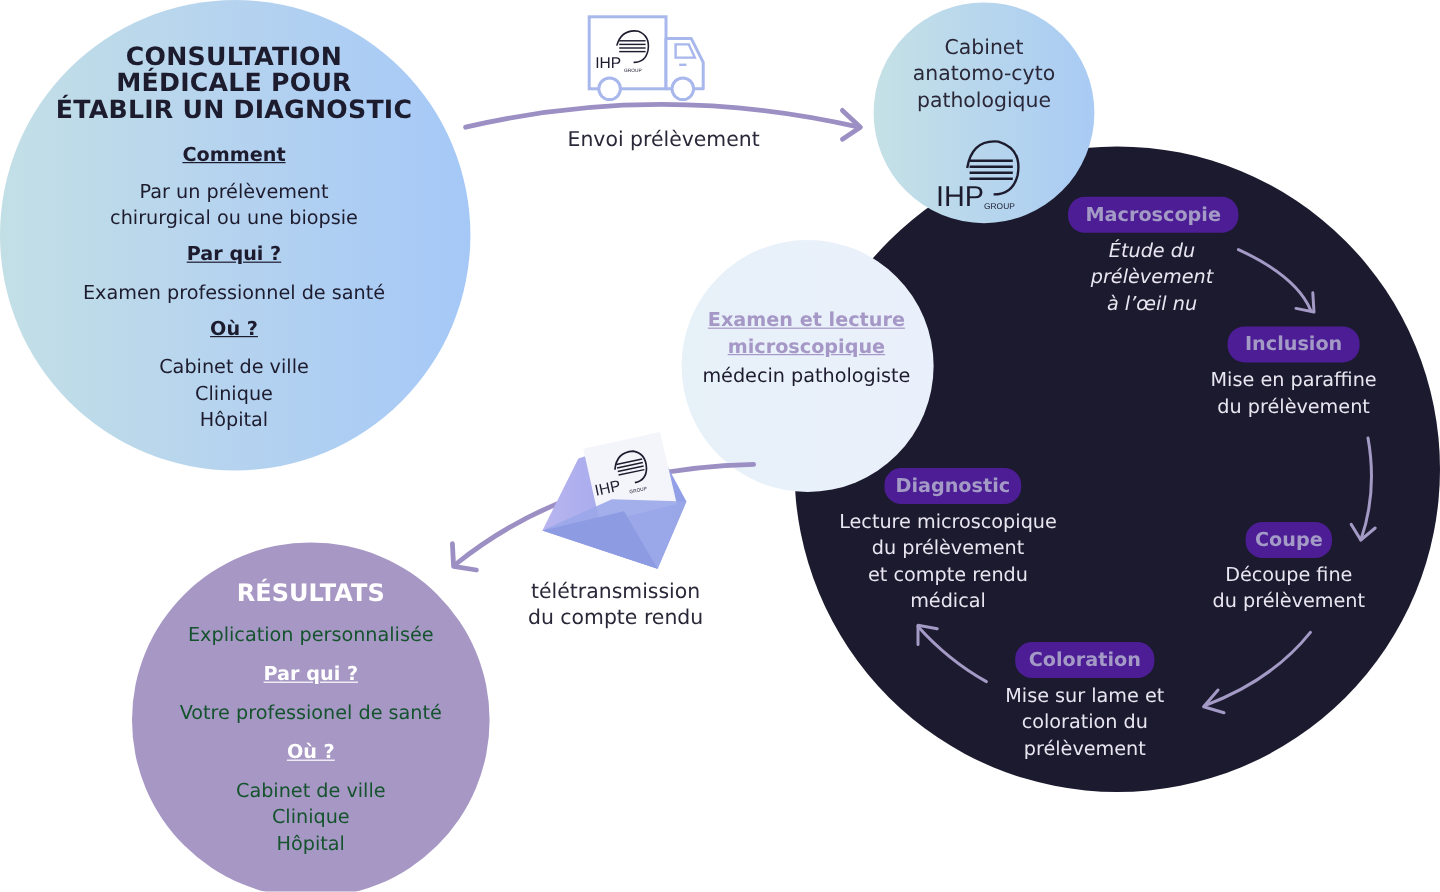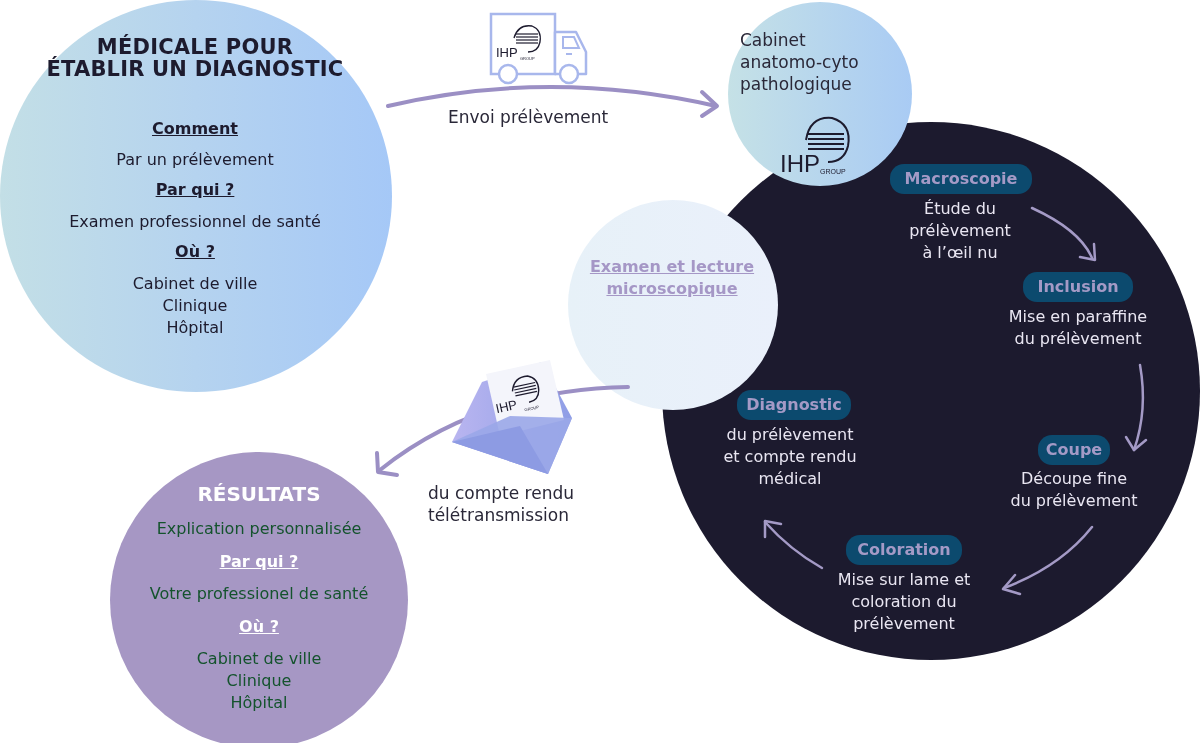--- a/index.html
+++ b/index.html
@@ -17,44 +17,46 @@
       background:linear-gradient(90deg,#e7f1f8 0%,#eaf0fb 100%); }
   #c-results { left:110px; top:452px; width:298px; height:296px; background:#a697c4; }
 
   .consult-title { left:40px; top:36px; width:310px; font-weight:bold; font-size:21px; line-height:22px; color:#1d1b2e; letter-spacing:0.2px; }
   .q-head { font-weight:bold; text-decoration:underline; font-size:16px; color:#1d1b2e; }
   .body-t { font-size:16px; line-height:22px; color:#1d1b2e; }
   .res-head { color:#ffffff; font-weight:bold; font-size:20px; }
   .res-q { color:#ffffff; font-weight:bold; text-decoration:underline; font-size:16px; }
   .res-t { color:#14532d; font-size:16px; line-height:22px; }
 
-  .pill { position:absolute; background:#0c4a6e; border-radius:14px; color:#a49ac6; font-weight:bold;
+  .pill { position:absolute; background:#4c1d95; border-radius:14px; color:#a49ac6; font-weight:bold;
           font-size:16px; height:30px; line-height:30px; text-align:center; }
   .dark-t { position:absolute; color:#e9e6f2; font-size:16px; line-height:22px; text-align:center; }
-  .lbl { position:absolute; color:#2a2838; font-size:17px; line-height:22px; }
+  .lbl { position:absolute; color:#2a2838; font-size:17px; line-height:22px; text-align:center; }
   .examen-head { color:#a597c6; font-weight:bold; text-decoration:underline; font-size:16px; line-height:22px; }
   svg { position:absolute; overflow:visible; }
 </style>
 </head>
 <body>
 
 <div class="circle" id="c-dark"></div>
 <div class="circle" id="c-consult"></div>
 <div class="circle" id="c-cabinet"></div>
 <div class="circle" id="c-examen"></div>
 <div class="circle" id="c-results"></div>
 
 <div class="abs center consult-title">
+  <div>CONSULTATION</div>
   <div>MÉDICALE POUR</div>
   <div>ÉTABLIR UN DIAGNOSTIC</div>
 </div>
 <div class="abs center" style="left:20px; top:119px; width:350px;">
   <div class="q-head">Comment</div>
   <div class="body-t" style="margin-top:11px;">
     <div>Par un prélèvement</div>
+    <div>chirurgical ou une biopsie</div>
   </div>
   <div class="q-head" style="margin-top:9px;">Par qui ?</div>
   <div class="body-t" style="margin-top:12px;">Examen professionnel de santé</div>
   <div class="q-head" style="margin-top:9px;">Où ?</div>
   <div class="body-t" style="margin-top:12px;">
     <div>Cabinet de ville</div>
     <div>Clinique</div>
     <div>Hôpital</div>
   </div>
 </div>
@@ -106,24 +108,25 @@
   <line x1="30" y1="29" x2="66" y2="29" stroke="#1d1b2e" stroke-width="2"></line>
   <line x1="30" y1="34" x2="66" y2="34" stroke="#1d1b2e" stroke-width="2"></line>
   <line x1="30" y1="39" x2="66" y2="39" stroke="#1d1b2e" stroke-width="2"></line>
   <text x="2" y="62" font-size="24" fill="#1d1b2e" font-family="Liberation Sans, sans-serif">IHP</text>
   <text x="42" y="64" font-size="7" fill="#1d1b2e" font-family="Liberation Sans, sans-serif">GROUP</text>
 </svg>
 
 <div class="abs center" style="left:572px; top:256px; width:200px;">
   <div class="examen-head">Examen et lecture</div>
   <div class="examen-head">microscopique</div>
+  <div class="body-t" style="font-size:16px; margin-top:2px;">médecin pathologiste</div>
 </div>
 
 <div class="pill" style="left:890px; top:164px; width:142px;">Macroscopie</div>
-<div class="dark-t" style="left:880px; top:198px; width:160px;">
+<div class="dark-t" style="left:880px; top:198px; width:160px;font-style:italic;">
   <div>Étude du</div>
   <div>prélèvement</div>
   <div>à l’œil nu</div>
 </div>
 
 <div class="pill" style="left:1023px; top:272px; width:110px;">Inclusion</div>
 <div class="dark-t" style="left:993px; top:306px; width:170px;">
   <div>Mise en paraffine</div>
   <div>du prélèvement</div>
 </div>
@@ -136,20 +139,21 @@
 
 <div class="pill" style="left:846px; top:535px; width:116px;">Coloration</div>
 <div class="dark-t" style="left:824px; top:569px; width:160px;">
   <div>Mise sur lame et</div>
   <div>coloration du</div>
   <div>prélèvement</div>
 </div>
 
 <div class="pill" style="left:737px; top:390px; width:114px;">Diagnostic</div>
 <div class="dark-t" style="left:680px; top:424px; width:220px;">
+  <div>Lecture microscopique</div>
   <div>du prélèvement</div>
   <div>et compte rendu</div>
   <div>médical</div>
 </div>
 
 <svg style="left:450px;top:358px;" width="124" height="118" viewBox="0 0 124 118">
   <defs>
     <linearGradient id="envg" x1="0" y1="0" x2="1" y2="0">
       <stop offset="0" stop-color="#b9b5f0"></stop>
       <stop offset="1" stop-color="#8f9ee6"></stop>
@@ -163,22 +167,22 @@
     <line x1="66" y1="31" x2="88" y2="31" stroke="#1d1b2e" stroke-width="1.2"></line>
     <line x1="66" y1="34" x2="88" y2="34" stroke="#1d1b2e" stroke-width="1.2"></line>
     <line x1="66" y1="37" x2="88" y2="37" stroke="#1d1b2e" stroke-width="1.2"></line>
     <text x="44" y="50" font-size="13" fill="#1d1b2e" font-family="Liberation Sans, sans-serif">IHP</text>
     <text x="72" y="54" font-size="4" fill="#1d1b2e" font-family="Liberation Sans, sans-serif">GROUP</text>
   </g>
   <path d="M2 84 L60 58 L122 60 L98 116 Z" fill="#9aa7e8" opacity="0.9"></path>
   <path d="M2 84 L70 68 L98 116 Z" fill="#8d9be3"></path>
 </svg>
 <div class="lbl" style="left:428px; top:482px; width:170px; font-size:17px;">
+  <div>télétransmission</div>
   <div>du compte rendu</div>
-  <div>télétransmission</div>
 </div>
 
 <div class="abs center" style="left:120px; top:482px; width:278px;">
   <div class="res-head">RÉSULTATS</div>
   <div class="res-t" style="margin-top:12px;">Explication personnalisée</div>
   <div class="res-q" style="margin-top:12px;">Par qui ?</div>
   <div class="res-t" style="margin-top:12px;">Votre professionel de santé</div>
   <div class="res-q" style="margin-top:12px;">Où ?</div>
   <div class="res-t" style="margin-top:12px;">
     <div>Cabinet de ville</div>

